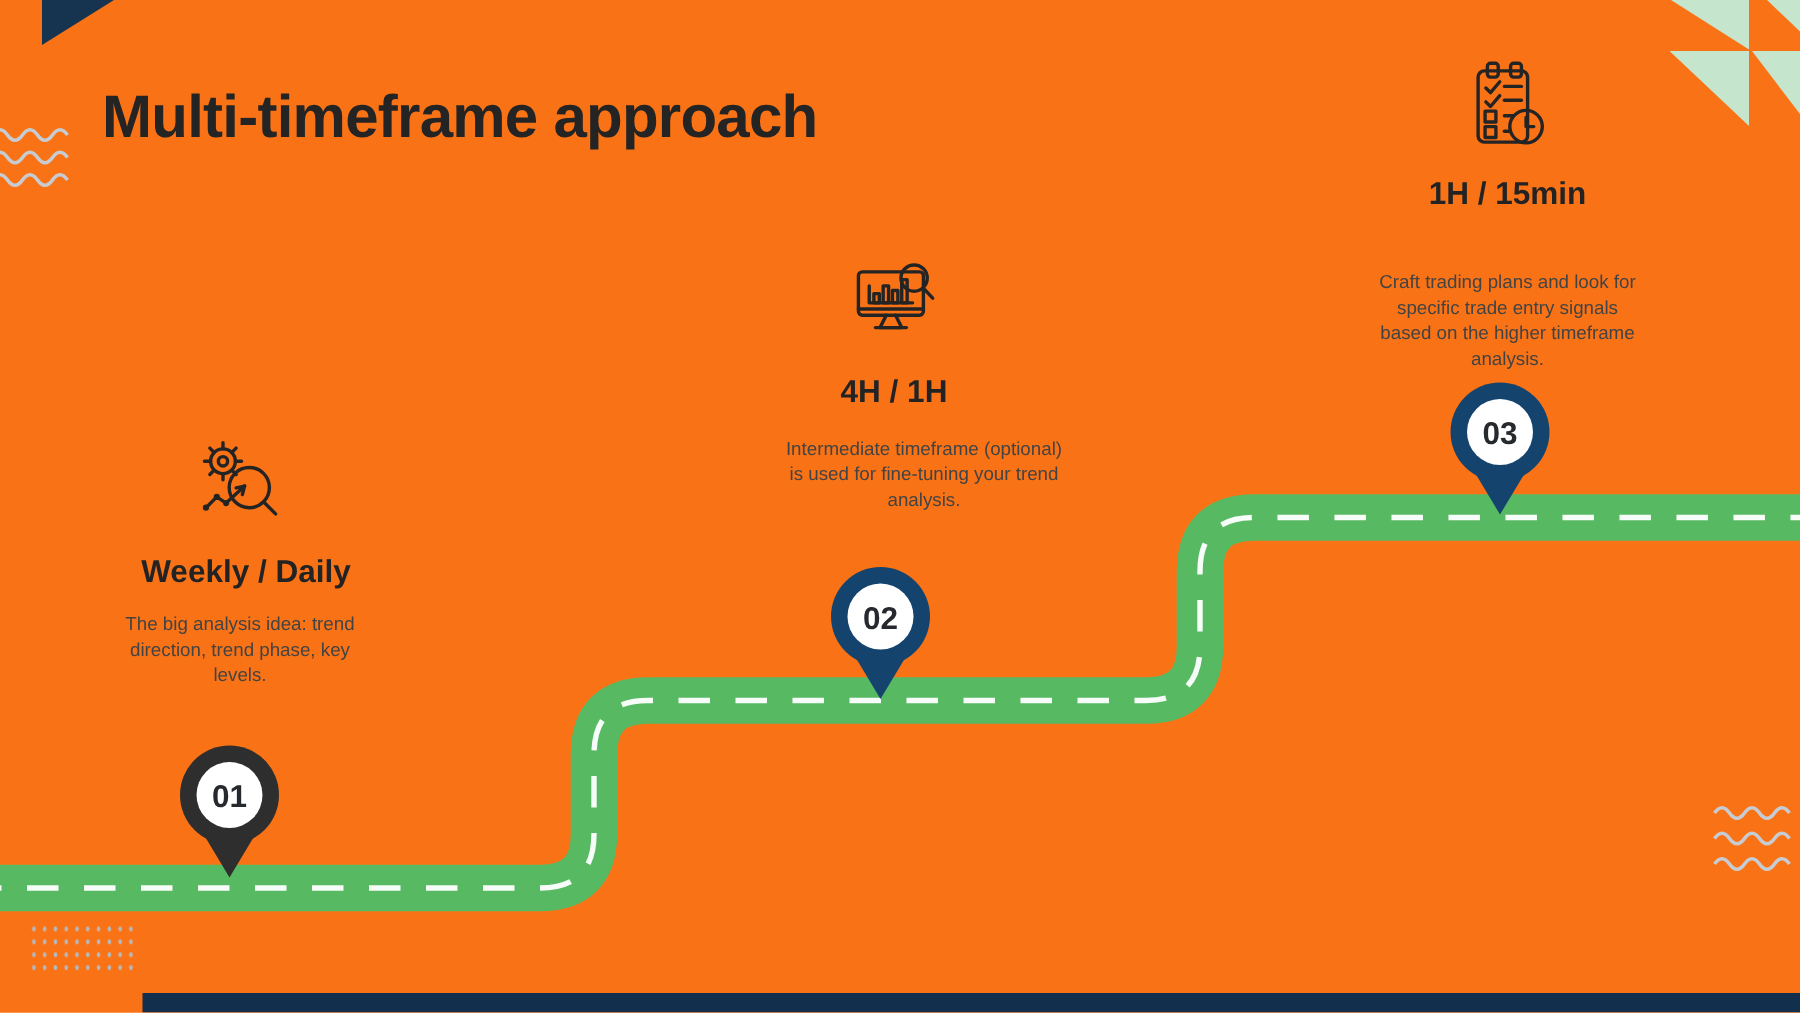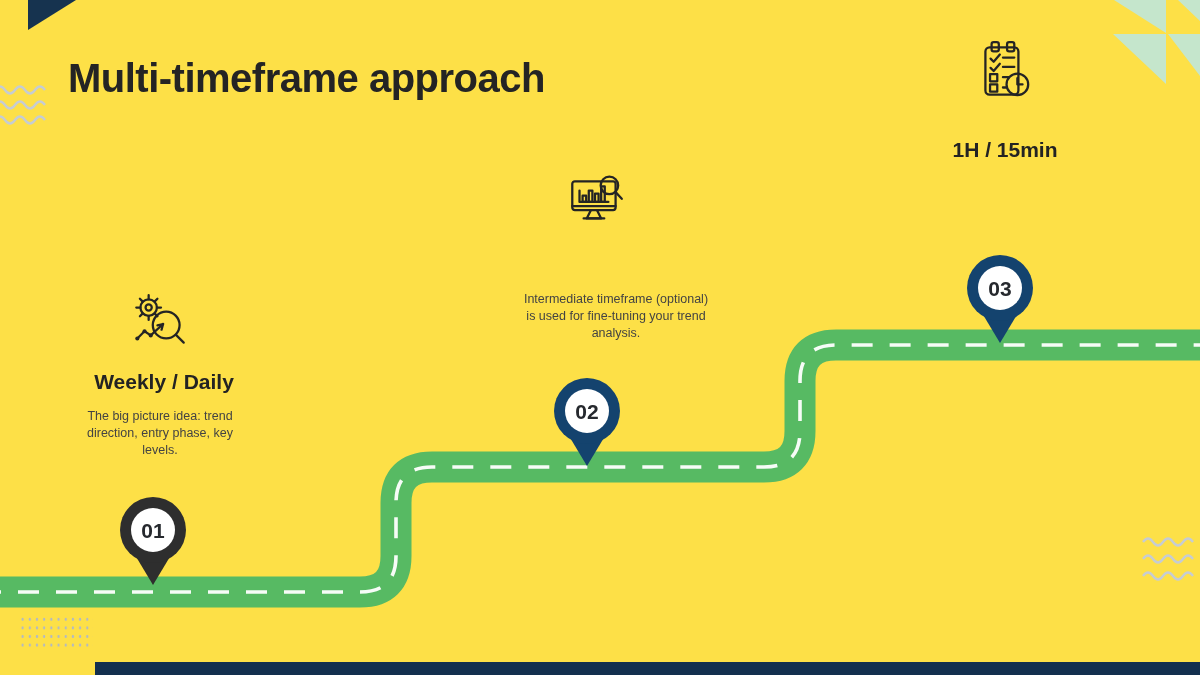--- a/index.html
+++ b/index.html
@@ -1,18 +1,18 @@
 <!DOCTYPE html>
 <html><head>
 <meta charset="utf-8">
 <style>
   html,body{margin:0;padding:0;}
   #slide{
     position:relative;width:1200px;height:675px;overflow:hidden;
-    background:#fde047;font-family:"Liberation Sans",sans-serif;
+    background:#f97316;font-family:"Liberation Sans",sans-serif;
   }
   .abs{position:absolute;}
   #title{
     left:68px;top:54px;font-size:40px;font-weight:700;color:#242424;
     letter-spacing:-0.5px;line-height:48px;
   }
   .step-title{
     font-size:21px;font-weight:700;color:#232323;text-align:center;line-height:26px;
   }
   .step-desc{
@@ -73,41 +73,42 @@
     <path class="icon-line" d="M29 17 L33 17 M26.7 22.7 L29.5 25.5 M21 25 L21 29 M15.3 22.7 L12.5 25.5 M13 17 L9 17 M15.3 11.3 L12.5 8.5 M21 9 L21 5 M26.7 11.3 L29.5 8.5"></path>
     <circle class="icon-line" cx="38" cy="34" r="13"></circle>
     <path class="icon-line" d="M47.5 43.5 L55 51" stroke-width="4"></path>
     <path class="icon-line" d="M10 47 L17 40 L23 44 L35 33"></path>
     <path class="icon-line" d="M35 33 L29.5 34.2 M35 33 L33.5 38.5"></path>
     <circle cx="10" cy="47" r="2" fill="#242424"></circle>
     <circle cx="17" cy="40" r="2" fill="#242424"></circle>
     <circle cx="23" cy="44" r="2" fill="#242424"></circle>
   </svg>
   <div class="abs step-title" style="left:64px;top:369px;width:200px;">Weekly / Daily</div>
-  <div class="abs step-desc" style="left:80px;top:408px;width:160px;">The big picture idea: trend direction, entry phase, key levels.</div>
+  <div class="abs step-desc" style="left:80px;top:408px;width:160px;">The big analysis idea: trend direction, trend phase, key levels.</div>
   <svg class="abs" style="left:117px;top:494px;" width="72" height="94" viewBox="0 0 72 94">
     <polygon points="15,56 57,56 36,91" fill="#2e2e2e"></polygon>
     <circle cx="36" cy="36" r="33" fill="#2e2e2e"></circle>
     <circle cx="36" cy="36" r="22" fill="#ffffff"></circle>
     <text class="pin-text" x="36" y="44" text-anchor="middle" font-size="21" fill="#26292e">01</text>
   </svg>
 
   <svg class="abs" style="left:563px;top:172px;" width="66" height="66" viewBox="0 0 64 64">
     <rect class="icon-line" x="9" y="9" width="42" height="28" rx="2.5"></rect>
     <path class="icon-line" d="M9 33 L51 33"></path>
     <path class="icon-line" d="M16 18 L16 29 L44 29"></path>
     <rect class="icon-line" x="19" y="23" width="3.5" height="6"></rect>
     <rect class="icon-line" x="25" y="18" width="3.5" height="11"></rect>
     <rect class="icon-line" x="31" y="21" width="3.5" height="8"></rect>
     <rect class="icon-line" x="37" y="14" width="3.5" height="15"></rect>
     <path class="icon-line" d="M27 37 L23 45 L37 45 L33 37"></path>
     <path class="icon-line" d="M20 45 L40 45"></path>
     <circle class="icon-line" cx="45" cy="13" r="8.5"></circle>
     <path class="icon-line" d="M51 19.5 L57 26" stroke-width="3.5"></path>
   </svg>
+  <div class="abs step-title" style="left:496px;top:249px;width:200px;">4H / 1H</div>
   <div class="abs step-desc" style="left:498px;top:291px;width:196px;margin-left:20px;">Intermediate timeframe (optional) is used for fine-tuning your trend analysis.</div>
   <svg class="abs" style="left:551px;top:375px;" width="72" height="94" viewBox="0 0 72 94">
     <polygon points="15,56 57,56 36,91" fill="#14436e"></polygon>
     <circle cx="36" cy="36" r="33" fill="#14436e"></circle>
     <circle cx="36" cy="36" r="22" fill="#ffffff"></circle>
     <text class="pin-text" x="36" y="44" text-anchor="middle" font-size="21" fill="#26292e">02</text>
   </svg>
 
   <svg class="abs" style="left:972px;top:38px;" width="66" height="66" viewBox="0 0 64 64">
     <rect class="icon-line" x="13" y="9" width="32" height="46" rx="4"></rect>
@@ -117,21 +118,22 @@
     <path class="icon-line" d="M18 29 L21 32 L27 25"></path>
     <path class="icon-line" d="M30 19 L41 19"></path>
     <path class="icon-line" d="M30 28 L41 28"></path>
     <rect class="icon-line" x="17.5" y="35" width="7" height="7"></rect>
     <rect class="icon-line" x="17.5" y="45" width="7" height="7"></rect>
     <path class="icon-line" d="M30 38 L36 38"></path>
     <path class="icon-line" d="M30 48 L33 48"></path>
     <circle class="icon-line" cx="44" cy="45" r="10.5" fill="#f5f6f3"></circle>
     <path class="icon-line" d="M44 45 L44 39 M44 45 L49 45"></path>
   </svg>
-  <div class="abs step-title" style="left:905px;top:117px;width:200px;margin-top:20px;">1H / 15min</div>
+  <div class="abs step-title" style="left:905px;top:117px;width:200px;">1H / 15min</div>
+  <div class="abs step-desc" style="left:913px;top:180px;width:184px;">Craft trading plans and look for specific trade entry signals based on the higher timeframe analysis.</div>
   <svg class="abs" style="left:964px;top:252px;" width="72" height="94" viewBox="0 0 72 94">
     <polygon points="15,56 57,56 36,91" fill="#14436e"></polygon>
     <circle cx="36" cy="36" r="33" fill="#14436e"></circle>
     <circle cx="36" cy="36" r="22" fill="#ffffff"></circle>
     <text class="pin-text" x="36" y="44" text-anchor="middle" font-size="21" fill="#26292e">03</text>
   </svg>
 
 </div>
 
 </body></html>

